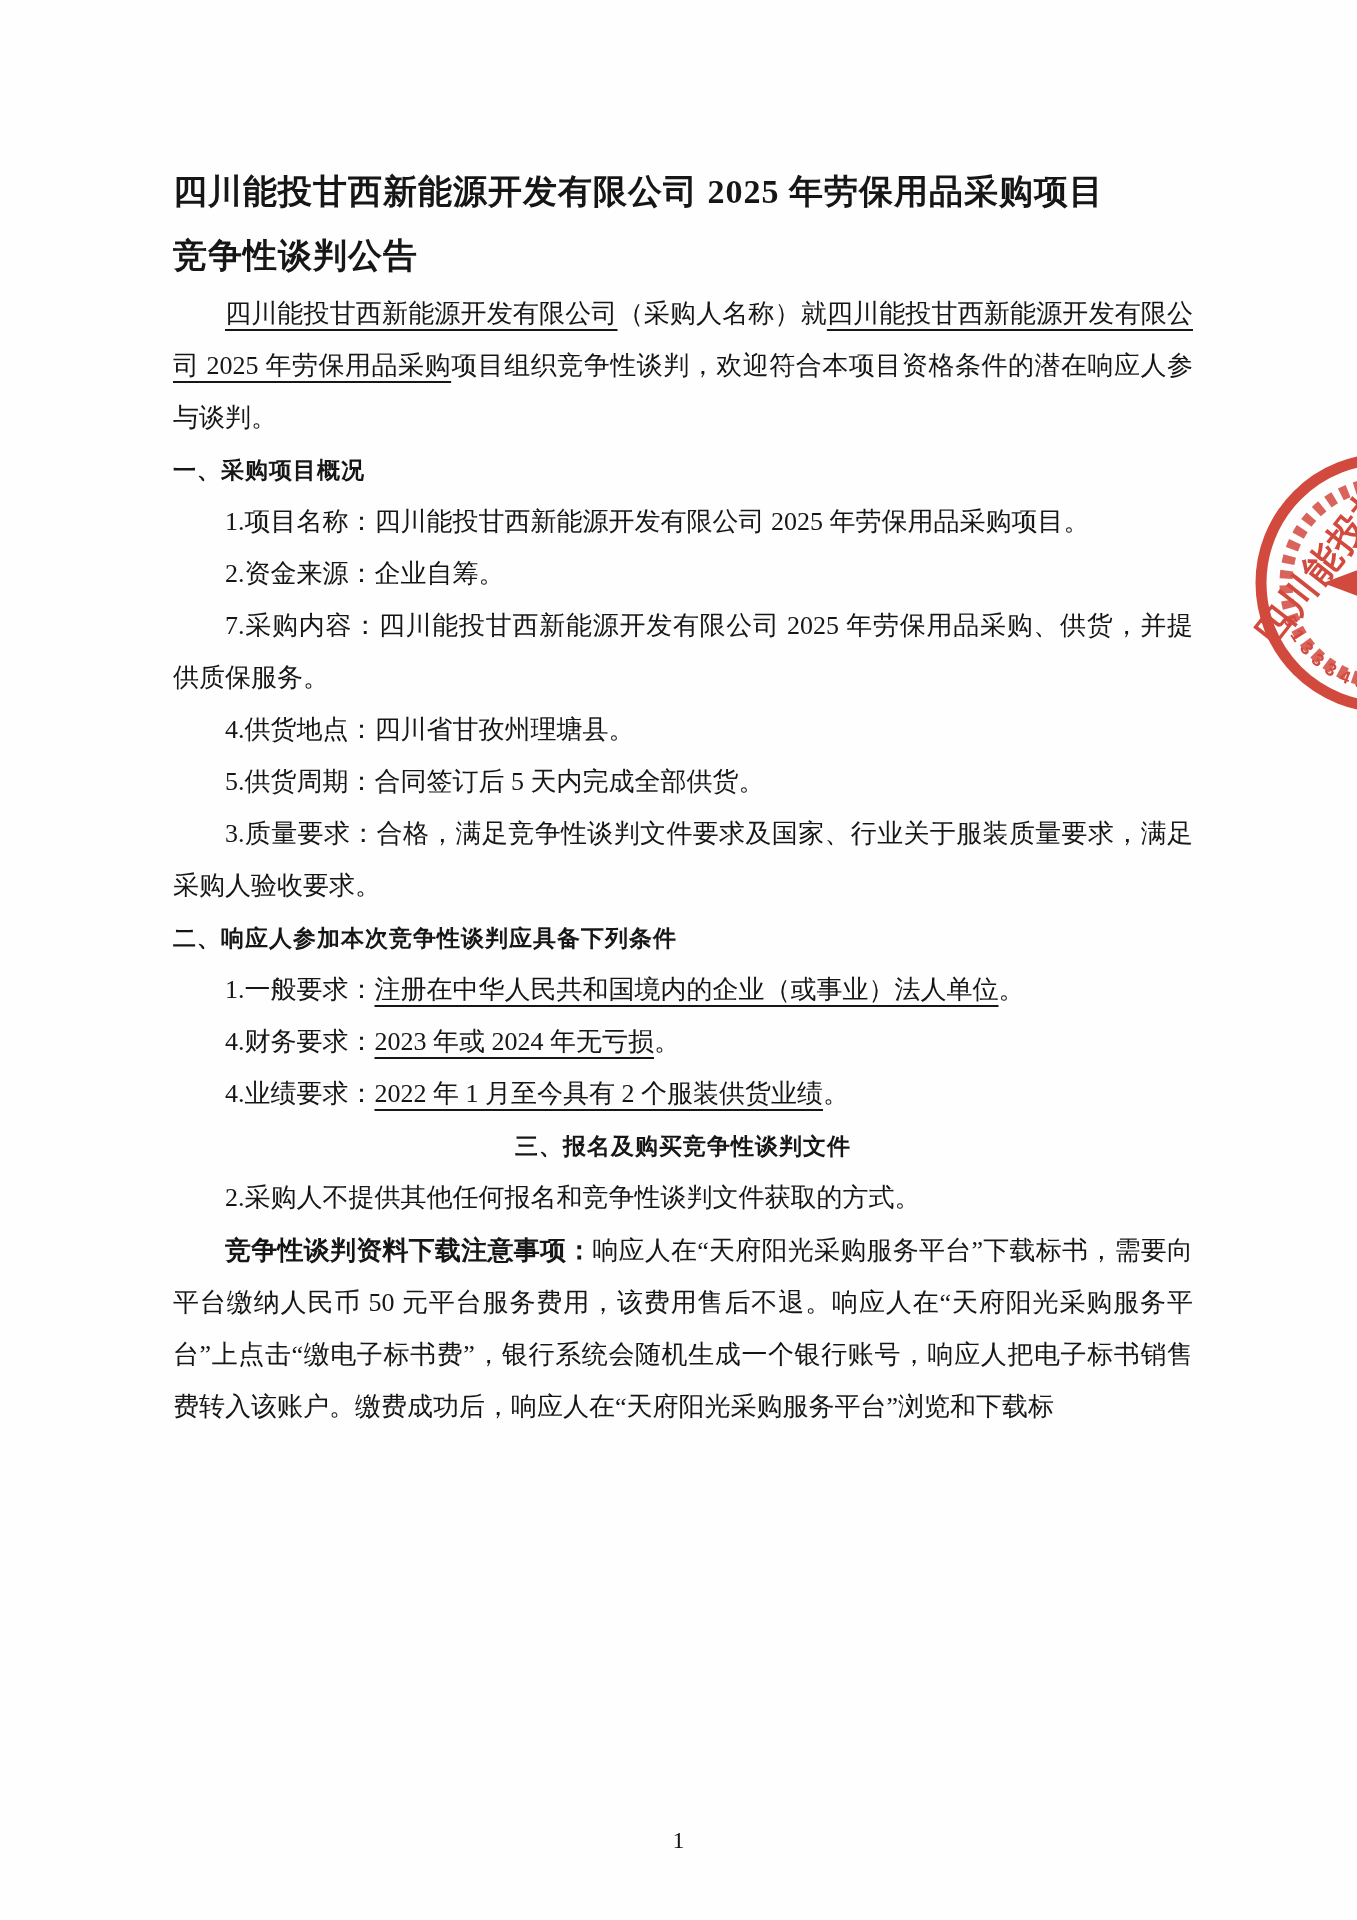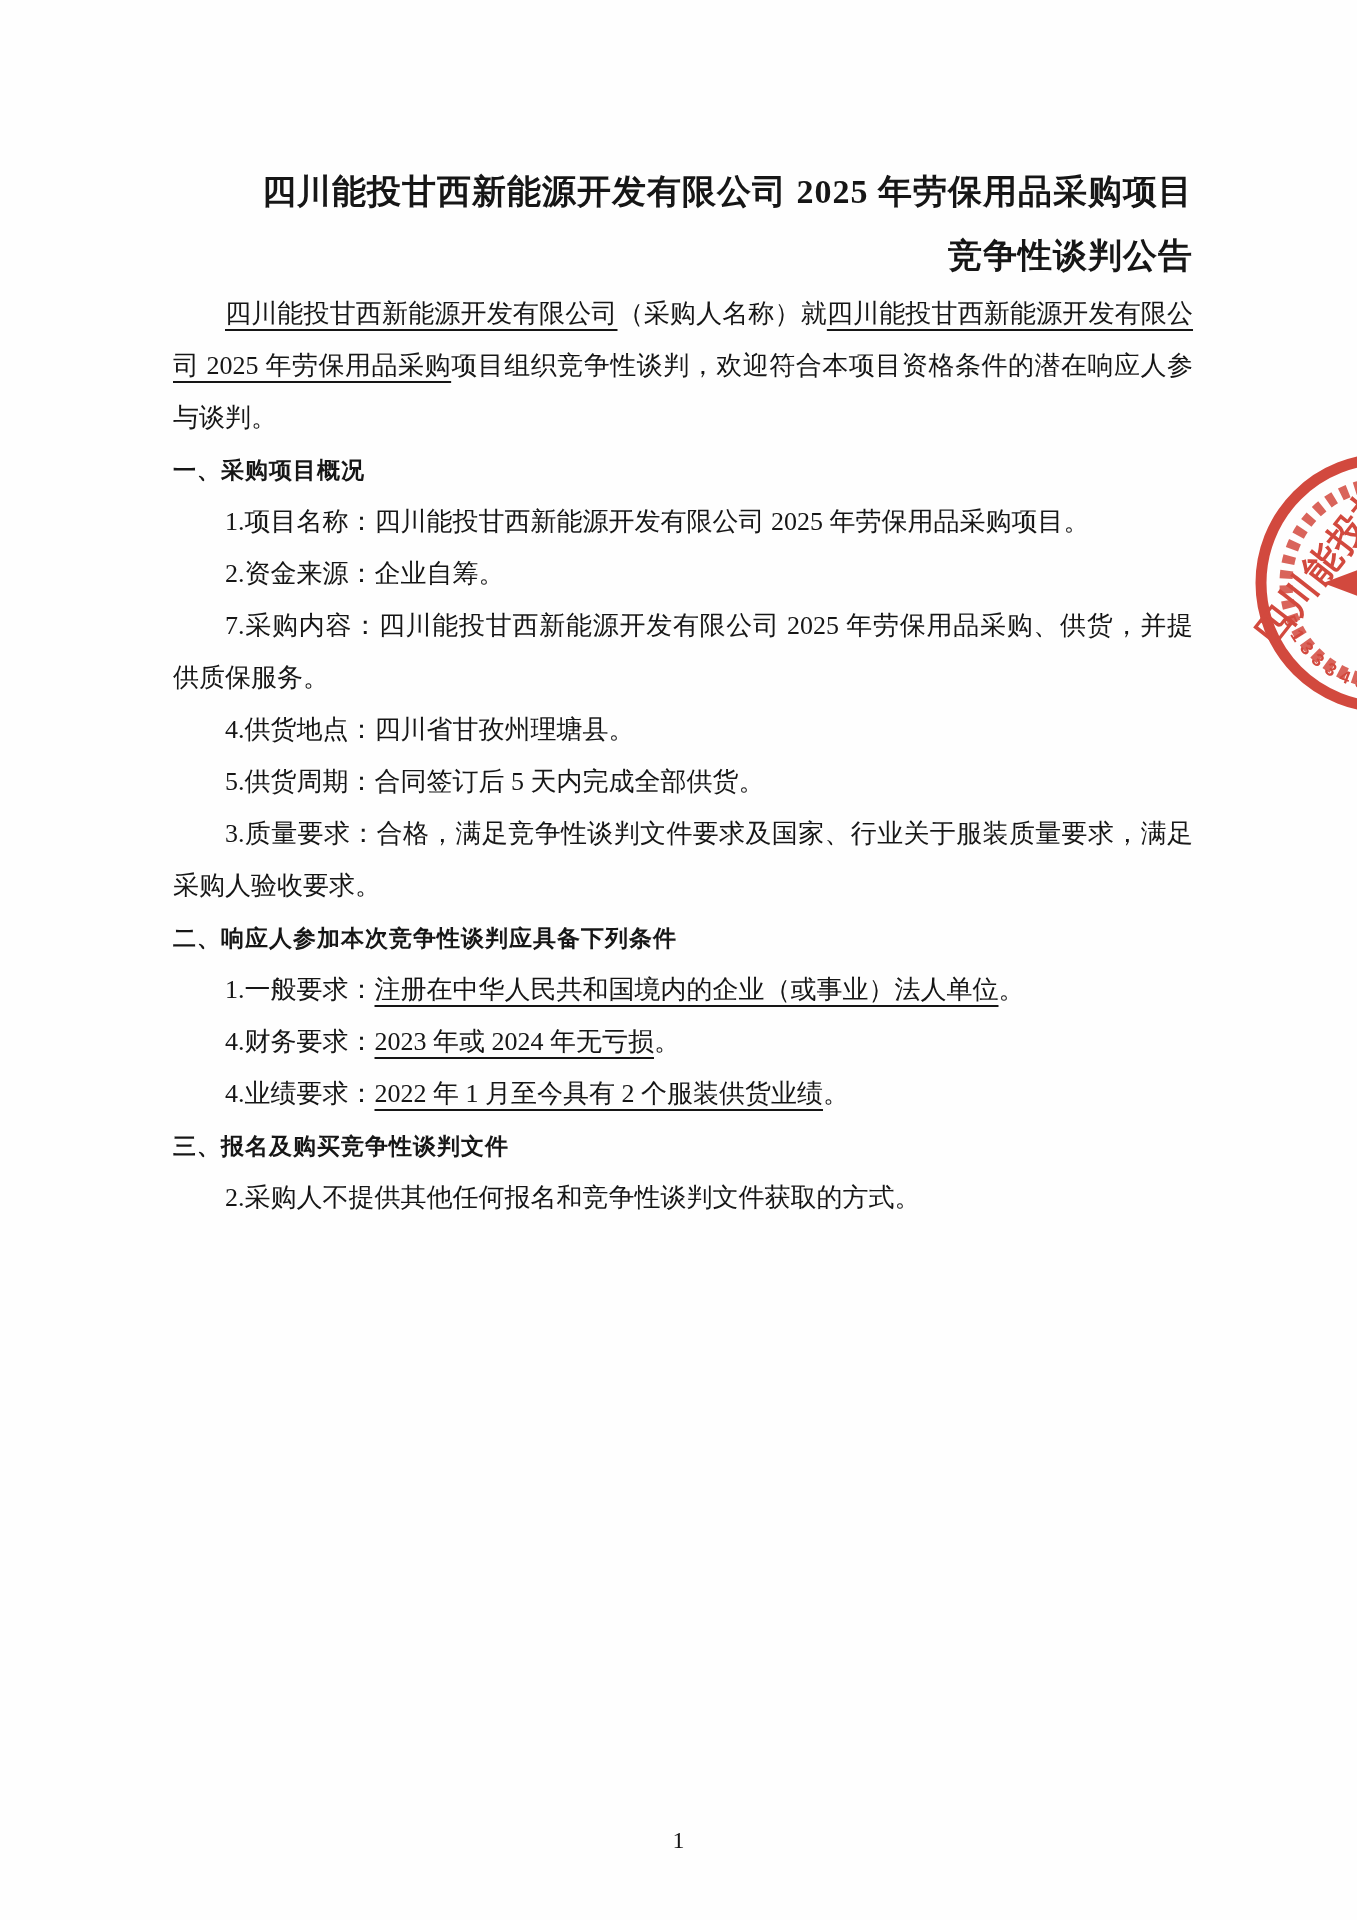--- a/index.html
+++ b/index.html
@@ -11,21 +11,21 @@
     font-family:"Liberation Serif","DejaVu Serif",serif;
     color:#161616;
   }
   .content{
     position:absolute;
     left:173px;top:0;
     width:1020px;
   }
   .doc-title{
     margin:160px 0 0 0;
-    text-align:right;
+    text-align:left;
     font-size:34px;
     font-weight:700;
     line-height:64px;
     letter-spacing:1px;
   }
   p.body{
     margin:0;
     font-size:26px;
     line-height:52px;
     text-align:justify;
@@ -36,21 +36,21 @@
   h2.sec{
     margin:0;
     font-family:"Liberation Sans","DejaVu Sans",sans-serif;
     font-size:23px;
     font-weight:700;
     line-height:52px;
     letter-spacing:1px;
   }
   .sec1{margin-top:4px;}
   .sec2{margin-top:26px;}
-  .sec3{margin-top:0;}
+  .sec3{margin-top:0;text-align:center;}
   .sec2-item{margin-top:8px;}
   .notice{margin-top:6px;}
   .u{
     text-decoration:underline;
     text-underline-offset:7px;
     text-decoration-thickness:2px;
   }
   .b{
     font-weight:700;
     font-family:"Liberation Sans","DejaVu Sans",sans-serif;
@@ -96,20 +96,21 @@
   <h2 class="sec sec2">二、响应人参加本次竞争性谈判应具备下列条件</h2>
 
   <p class="body indent sec2-item"><span>1.一般要求：</span><span class="u">注册在中华人民共和国境内的企业（或事业）法人单位</span><span>。</span></p>
   <p class="body indent sec2-item"><span>4.财务要求：</span><span class="u">2023 年或 2024 年无亏损</span><span>。</span></p>
   <p class="body indent sec2-item"><span>4.业绩要求：</span><span class="u">2022 年 1 月至今具有 2 个服装供货业绩</span><span>。</span></p>
 
   <h2 class="sec sec3">三、报名及购买竞争性谈判文件</h2>
 
   <p class="body indent">2.采购人不提供其他任何报名和竞争性谈判文件获取的方式。</p>
 
+  <p class="body indent notice"><span class="b">竞争性谈判资料下载注意事项：</span><span>响应人在“天府阳光采购服务平台”下载标书，需要向平台缴纳人民币 50 元平台服务费用，该费用售后不退。响应人在“天府阳光采购服务平台”上点击“缴电子标书费”，银行系统会随机生成一个银行账号，响应人把电子标书销售费转入该账户。缴费成功后，响应人在“天府阳光采购服务平台”浏览和下载标</span></p>
 
 </div>
 
 <div class="stamp">
   <svg width="212" height="300" viewBox="0 0 212 300" xmlns="http://www.w3.org/2000/svg">
     <g fill="none" stroke="#cf3a2e">
       <circle cx="240" cy="153" r="124" stroke-width="11"></circle>
       <circle cx="240" cy="153" r="99" stroke-width="13" stroke-dasharray="8 7" opacity="0.85"></circle>
     </g>
     <polygon points="178,153 219,137.7 220.8,94 248,128.3 290.2,116.6 266,153 290.2,189.4 248,177.7 220.8,212 219,168.3" fill="#cf3a2e"></polygon>

